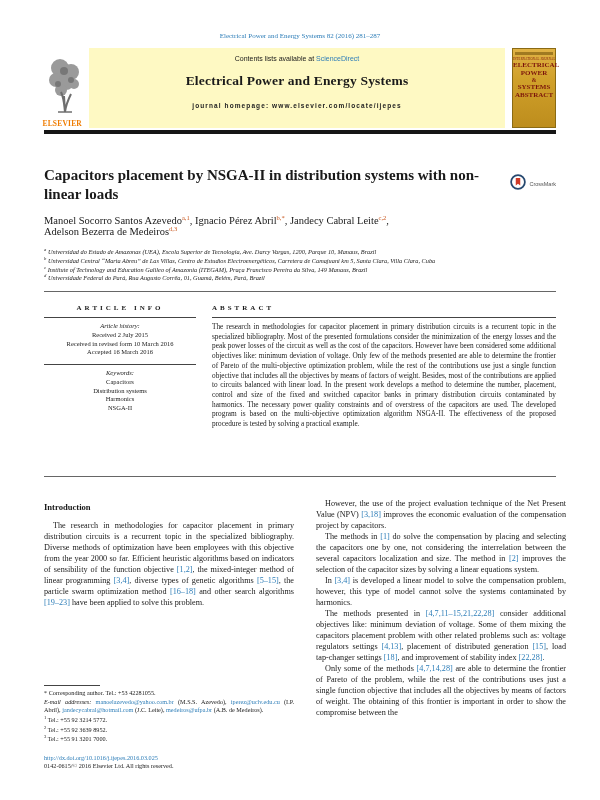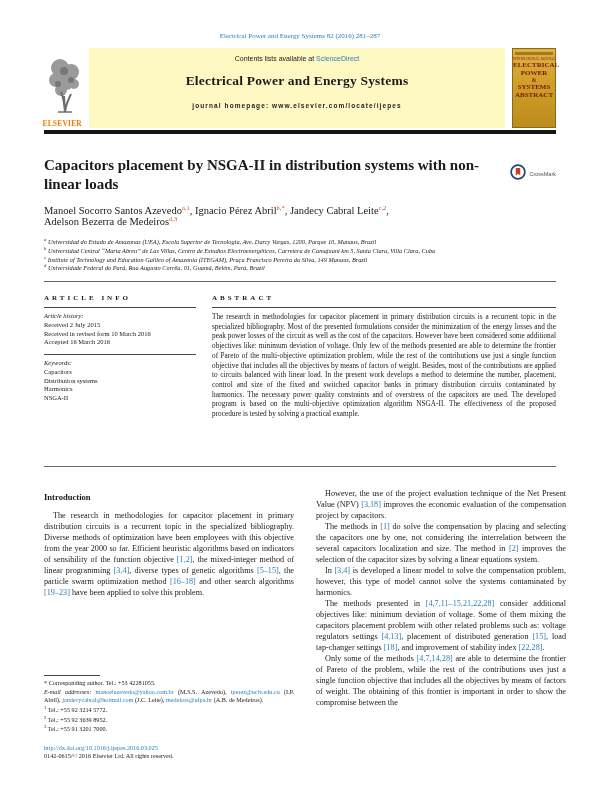--- a/index.html
+++ b/index.html
@@ -19,34 +19,34 @@
   .journal-title{font-size:13.5px;font-weight:600;margin-top:11px;letter-spacing:0.2px;}
   .homepage-line{font-size:6.5px;font-weight:600;letter-spacing:1.1px;margin-top:13px;color:#222;}
   .cover{width:44px;background:linear-gradient(180deg,#e0b245 0%,#d0a02a 40%,#bd8d1d 100%);
          border:1px solid #8a6a14;color:#7c150b;text-align:center;position:relative;box-sizing:border-box;padding-top:3px;}
   .cover-topbar{height:3px;background:#6e4f08;margin:0 2px 2px 2px;opacity:.55;}
   .cover-kicker{font-size:3px;letter-spacing:0.2px;white-space:nowrap;overflow:hidden;}
   .cover-line{font-weight:bold;font-size:7px;line-height:1.18;font-family:"Liberation Serif",serif;}
   .cover-amp{font-size:5.5px;line-height:1;}
   .black-bar{height:4px;background:#161616;margin-top:2px;}
   
-  .title-row{display:flex;justify-content:space-between;margin-top:22px;}
+  .title-row{display:flex;justify-content:space-between;margin-top:32px;}
   .title{width:448px;font-size:15px;line-height:1.25;font-weight:600;}
   .crossmark{display:flex;align-items:center;gap:3px;height:20px;margin-top:8px;}
   .crossmark-label{font-size:5.5px;color:#555;font-family:"Liberation Sans",sans-serif;}
   
   .authors{margin-top:11px;font-size:10.5px;}
   .asup{color:#c9571e;font-size:6.5px;vertical-align:super;line-height:0;}
   .affs{margin-top:8px;}
   .aff{font-size:6.3px;font-style:italic;line-height:1.22;}
   .aff sup{font-size:4.6px;}
   .rule{border-top:1px solid #666;margin-top:9px;}
   
   .ia-block{display:flex;gap:16px;margin-top:12px;min-height:163px;}
-  .info-col{width:152px;flex:none;}
+  .info-col{width:152px;flex:none;text-align:center;}
   .block-head{font-size:7px;font-weight:bold;letter-spacing:3px;}
   .head-rule{border-top:1px solid #444;margin:5px 0 4px 0;}
   .info-rule{border-top:1px solid #444;margin:7px 0 4px 0;}
   .hist-label,.kw-label{font-size:6.5px;font-style:italic;line-height:1.35;}
   .hist-line,.kw-line{font-size:6.5px;line-height:1.35;}
   .abs-col{flex:1;}
   .abs-text{font-size:7.3px;line-height:1.33;text-align:justify;margin-top:2px;}
   .abs-copy{font-size:7.3px;text-align:right;margin-top:2px;}
   
   .body-cols{display:flex;gap:22px;margin-top:22px;height:272px;}

